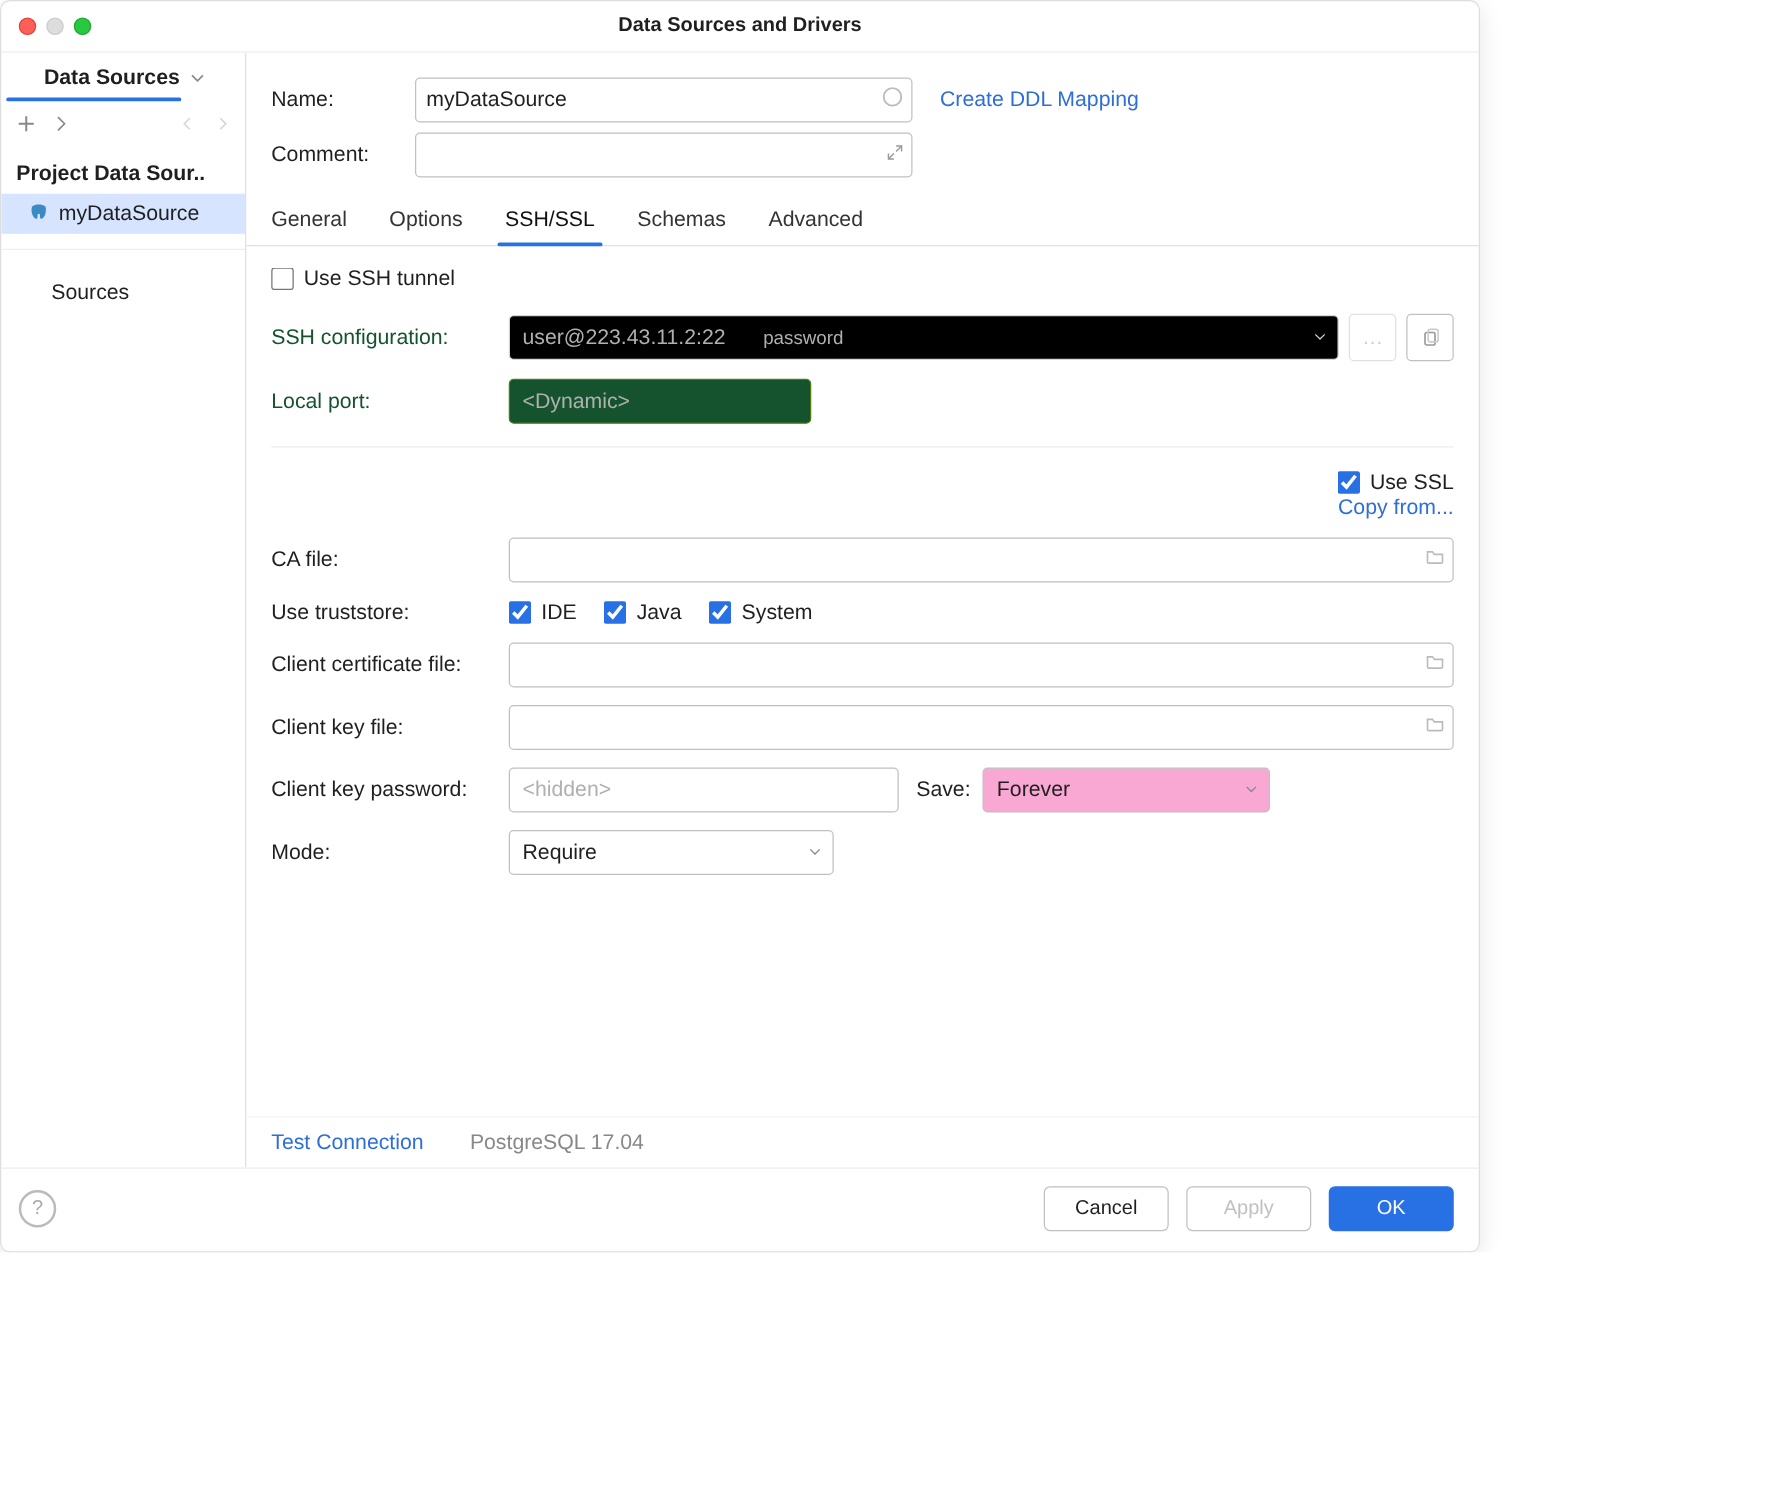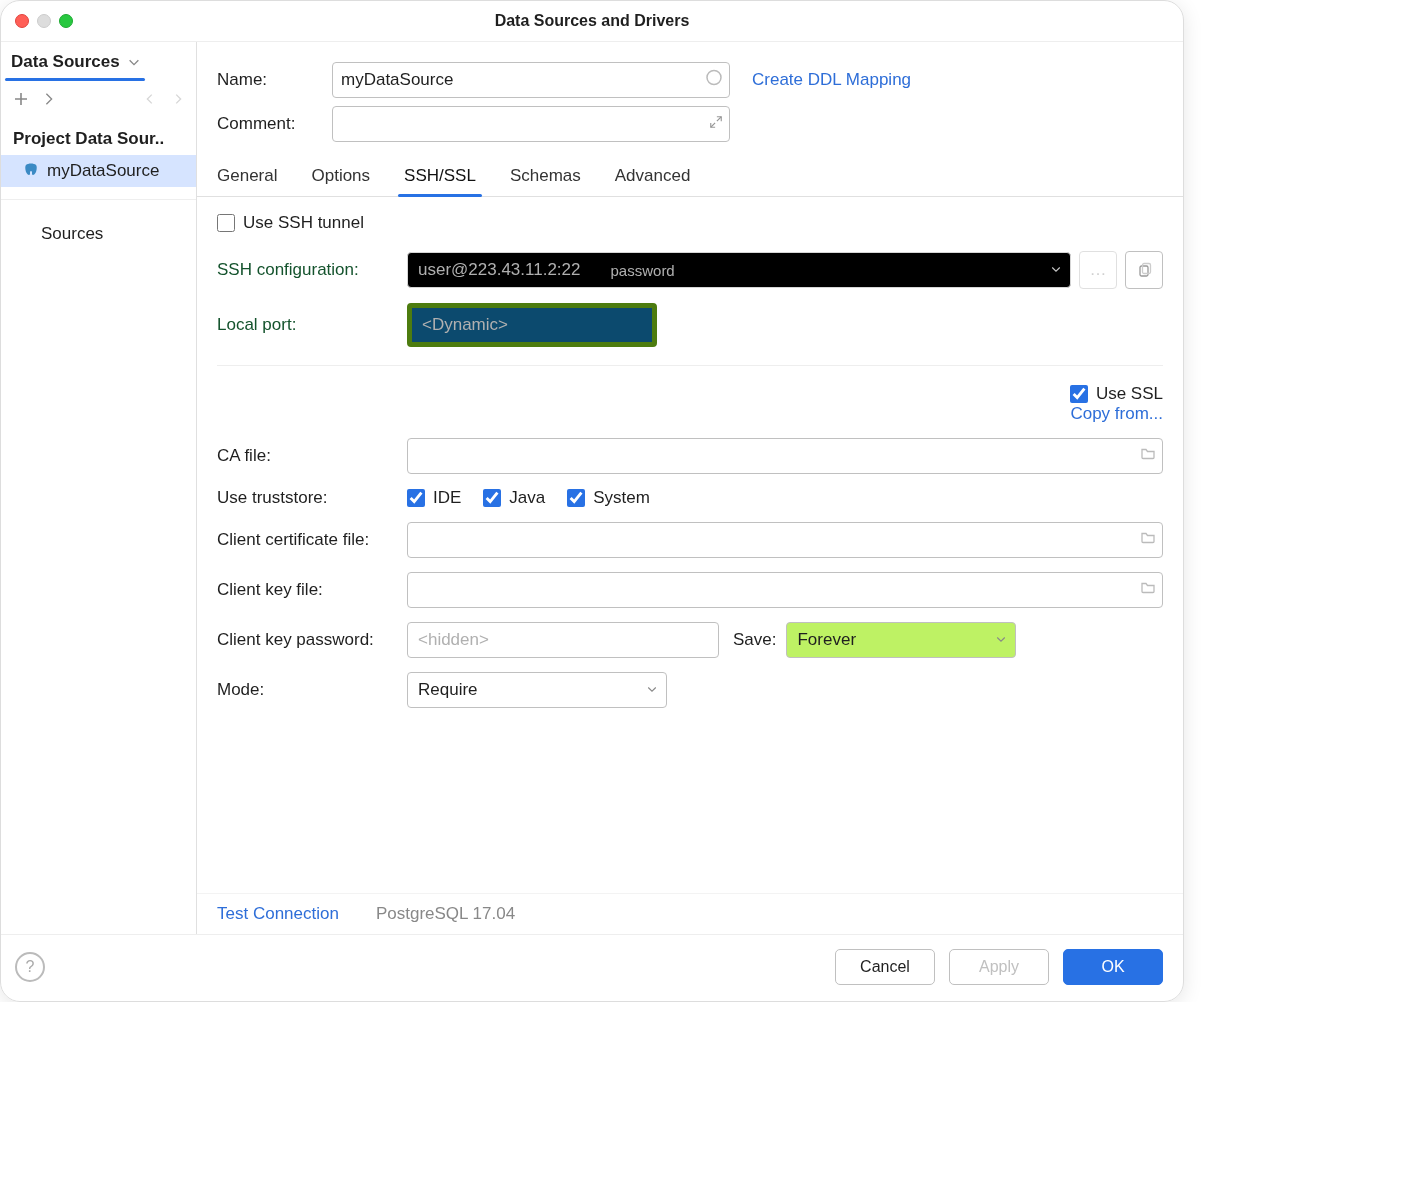--- a/index.html
+++ b/index.html
@@ -8,31 +8,31 @@
     --text:#1f1f1f;
     --muted:#a7a7a7;
     --bg:#ffffff;
     --sidebar:#ffffff;
     --sel:#d6e4ff;
     --border:#c0c0c0;
     --light-border:#e0e0e0;
     --disabled-text:#c8c8c8;
   }
   html,body{margin:0;padding:0;font-family:-apple-system,BlinkMacSystemFont,"Helvetica Neue",Arial,sans-serif;font-size:17px;color:var(--text);background:#fff;}
-  .window{width:1182px;height:1000px;border:1px solid #ddd;border-radius:20px;overflow:hidden;display:flex;flex-direction:column;box-shadow:0 4px 20px rgba(0,0,0,0.1);}
+  .window{width:1182px;height:1000px;border:1px solid #ddd;border-radius:8px;overflow:hidden;display:flex;flex-direction:column;box-shadow:0 4px 20px rgba(0,0,0,0.1);}
   .titlebar{height:40px;display:flex;align-items:center;position:relative;border-bottom:1px solid #eee;}
   .traffic{display:flex;gap:8px;padding-left:14px;}
   .dot{width:12px;height:12px;border-radius:50%;}
   .dot.red{background:#ff5f57;border:1px solid #e0443e;}
   .dot.yellow{background:#ddd;border:1px solid #ccc;}
   .dot.green{background:#28c840;border:1px solid #1ea932;}
   .winlabel{position:absolute;left:0;right:0;text-align:center;font-weight:600;font-size:16px;}
   .body{flex:1;display:flex;min-height:0;}
   .sidebar{width:195px;border-right:1px solid var(--light-border);display:flex;flex-direction:column;padding-top:6px;}
-  .sb-tabs{display:flex;align-items:center;padding:4px 6px 0 10px;}
+  .sb-tabs{display:flex;align-items:center;padding:4px 6px 0 10px;justify-content:center;}
   .sb-tab{font-weight:700;font-size:17px;white-space:nowrap;overflow:hidden;text-overflow:ellipsis;max-width:120px;}
   .sb-chev{margin-left:6px;}
   .sb-underline{height:3px;background:var(--blue);margin:6px 4px 0 4px;width:140px;border-radius:2px;}
   .sb-tools{display:flex;gap:12px;align-items:center;padding:10px 10px 8px 12px;color:#9a9a9a;}
   .ico{width:16px;height:16px;display:inline-flex;align-items:center;justify-content:center;}
   .sb-section{font-weight:700;font-size:17px;padding:14px 10px 6px 12px;white-space:nowrap;overflow:hidden;text-overflow:ellipsis;}
   .sb-item{display:flex;align-items:center;gap:8px;padding:6px 10px 6px 22px;}
   .sb-item.selected{background:var(--sel);}
   .elephant{width:16px;height:16px;color:#1a7bbf;}
   .sb-problems{padding:24px 10px 6px 40px;border-top:1px solid #eee;margin-top:12px;}
@@ -47,26 +47,26 @@
   .tabs{display:flex;gap:34px;padding:12px 20px 0 20px;border-bottom:1px solid var(--light-border);}
   .tab{padding-bottom:10px;font-size:17px;color:#333;cursor:pointer;position:relative;}
   .tab.active{color:#111;font-weight:500;}
   .tab.active::after{content:"";position:absolute;left:-6px;right:-6px;bottom:-1px;height:3px;background:var(--blue);border-radius:2px;}
   .panel{padding:16px 20px 10px 20px;overflow:auto;flex:1;}
   .check{display:inline-flex;align-items:center;gap:8px;}
   .check input{width:18px;height:18px;accent-color:var(--blue);margin:0;}
   .field{display:flex;align-items:center;margin:14px 0;}
   .field .flabel{width:190px;}
   .muted{color:#14532d;}
-  .combo{flex:1;height:34px;border:1px solid var(--border);border-radius:4px;display:flex;align-items:center;padding:0 28px 0 10px;position:relative;background:#bef264;}
+  .combo{flex:1;height:34px;border:1px solid var(--border);border-radius:4px;display:flex;align-items:center;padding:0 28px 0 10px;position:relative;background:#f9a8d4;}
   .combo.disabled{color:#b0b0b0;border-color:#d6d6d6;background:#000000;gap:24px;}
   .combo .chev{position:absolute;right:8px;top:50%;transform:translateY(-50%);color:#b0b0b0;}
   .sq-btn{width:36px;height:36px;border:1px solid var(--border);border-radius:4px;display:inline-flex;align-items:center;justify-content:center;color:#888;margin-left:8px;background:#fff;}
   .sq-btn.disabled{color:#d0d0d0;border-color:#e0e0e0;}
-  .small-input{width:220px;height:34px;border:5px solid #4d7c0f;border-radius:4px;display:flex;align-items:center;padding:0 10px;color:#b0b0b0;background:#0c4a6e;}
+  .small-input{width:220px;height:34px;border:1px solid #4d7c0f;border-radius:4px;display:flex;align-items:center;padding:0 10px;color:#b0b0b0;background:#14532d;}
   hr.sep{border:none;border-top:1px solid #eee;margin:18px 0;}
   .ssl-head{display:flex;justify-content:space-between;align-items:flex-end;flex-direction:column;}
   .wide{width:210px;}
   .input-folder{flex:1;height:34px;border:1px solid var(--border);border-radius:4px;display:flex;align-items:center;padding:0 30px 0 10px;position:relative;background:#fff;}
   .folder-icon{position:absolute;right:6px;top:50%;transform:translateY(-50%);color:#bbb;}
   .inline-checks{display:flex;gap:22px;align-items:center;}
   .pw-input{flex:1;height:34px;border:1px solid var(--border);border-radius:4px;display:flex;align-items:center;padding:0 10px;color:#b0b0b0;}
   .savelbl{margin:0 10px 0 14px;}
   .mode-combo{width:220px;height:34px;border:1px solid var(--border);border-radius:4px;display:flex;align-items:center;padding:0 28px 0 10px;position:relative;}
   .mode-combo .chev{position:absolute;right:8px;top:50%;transform:translateY(-50%);color:#888;}

